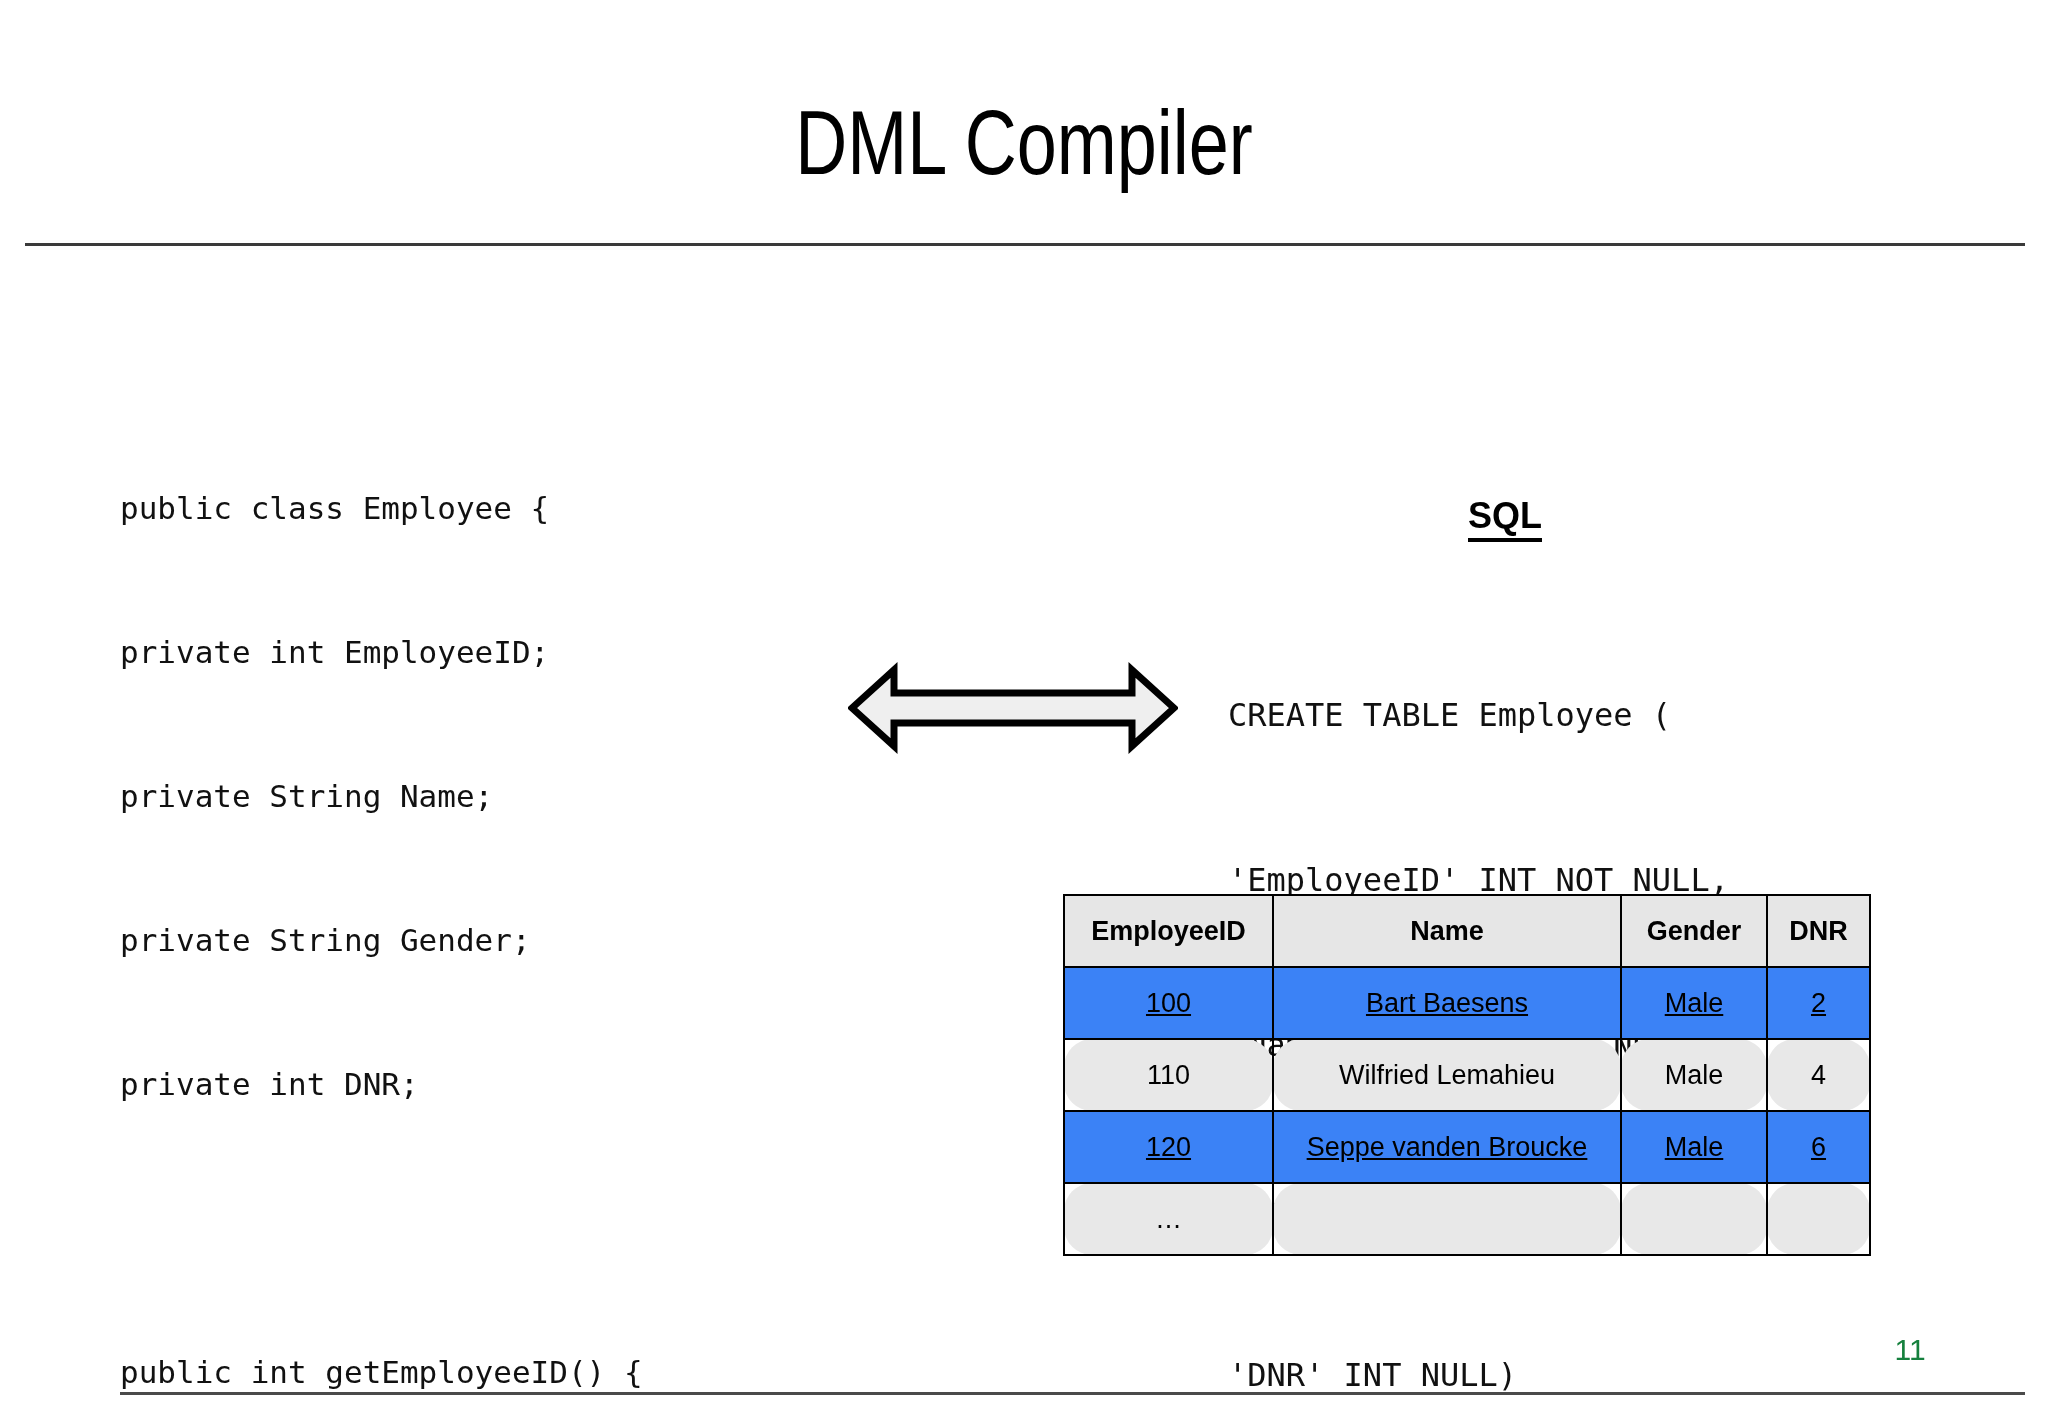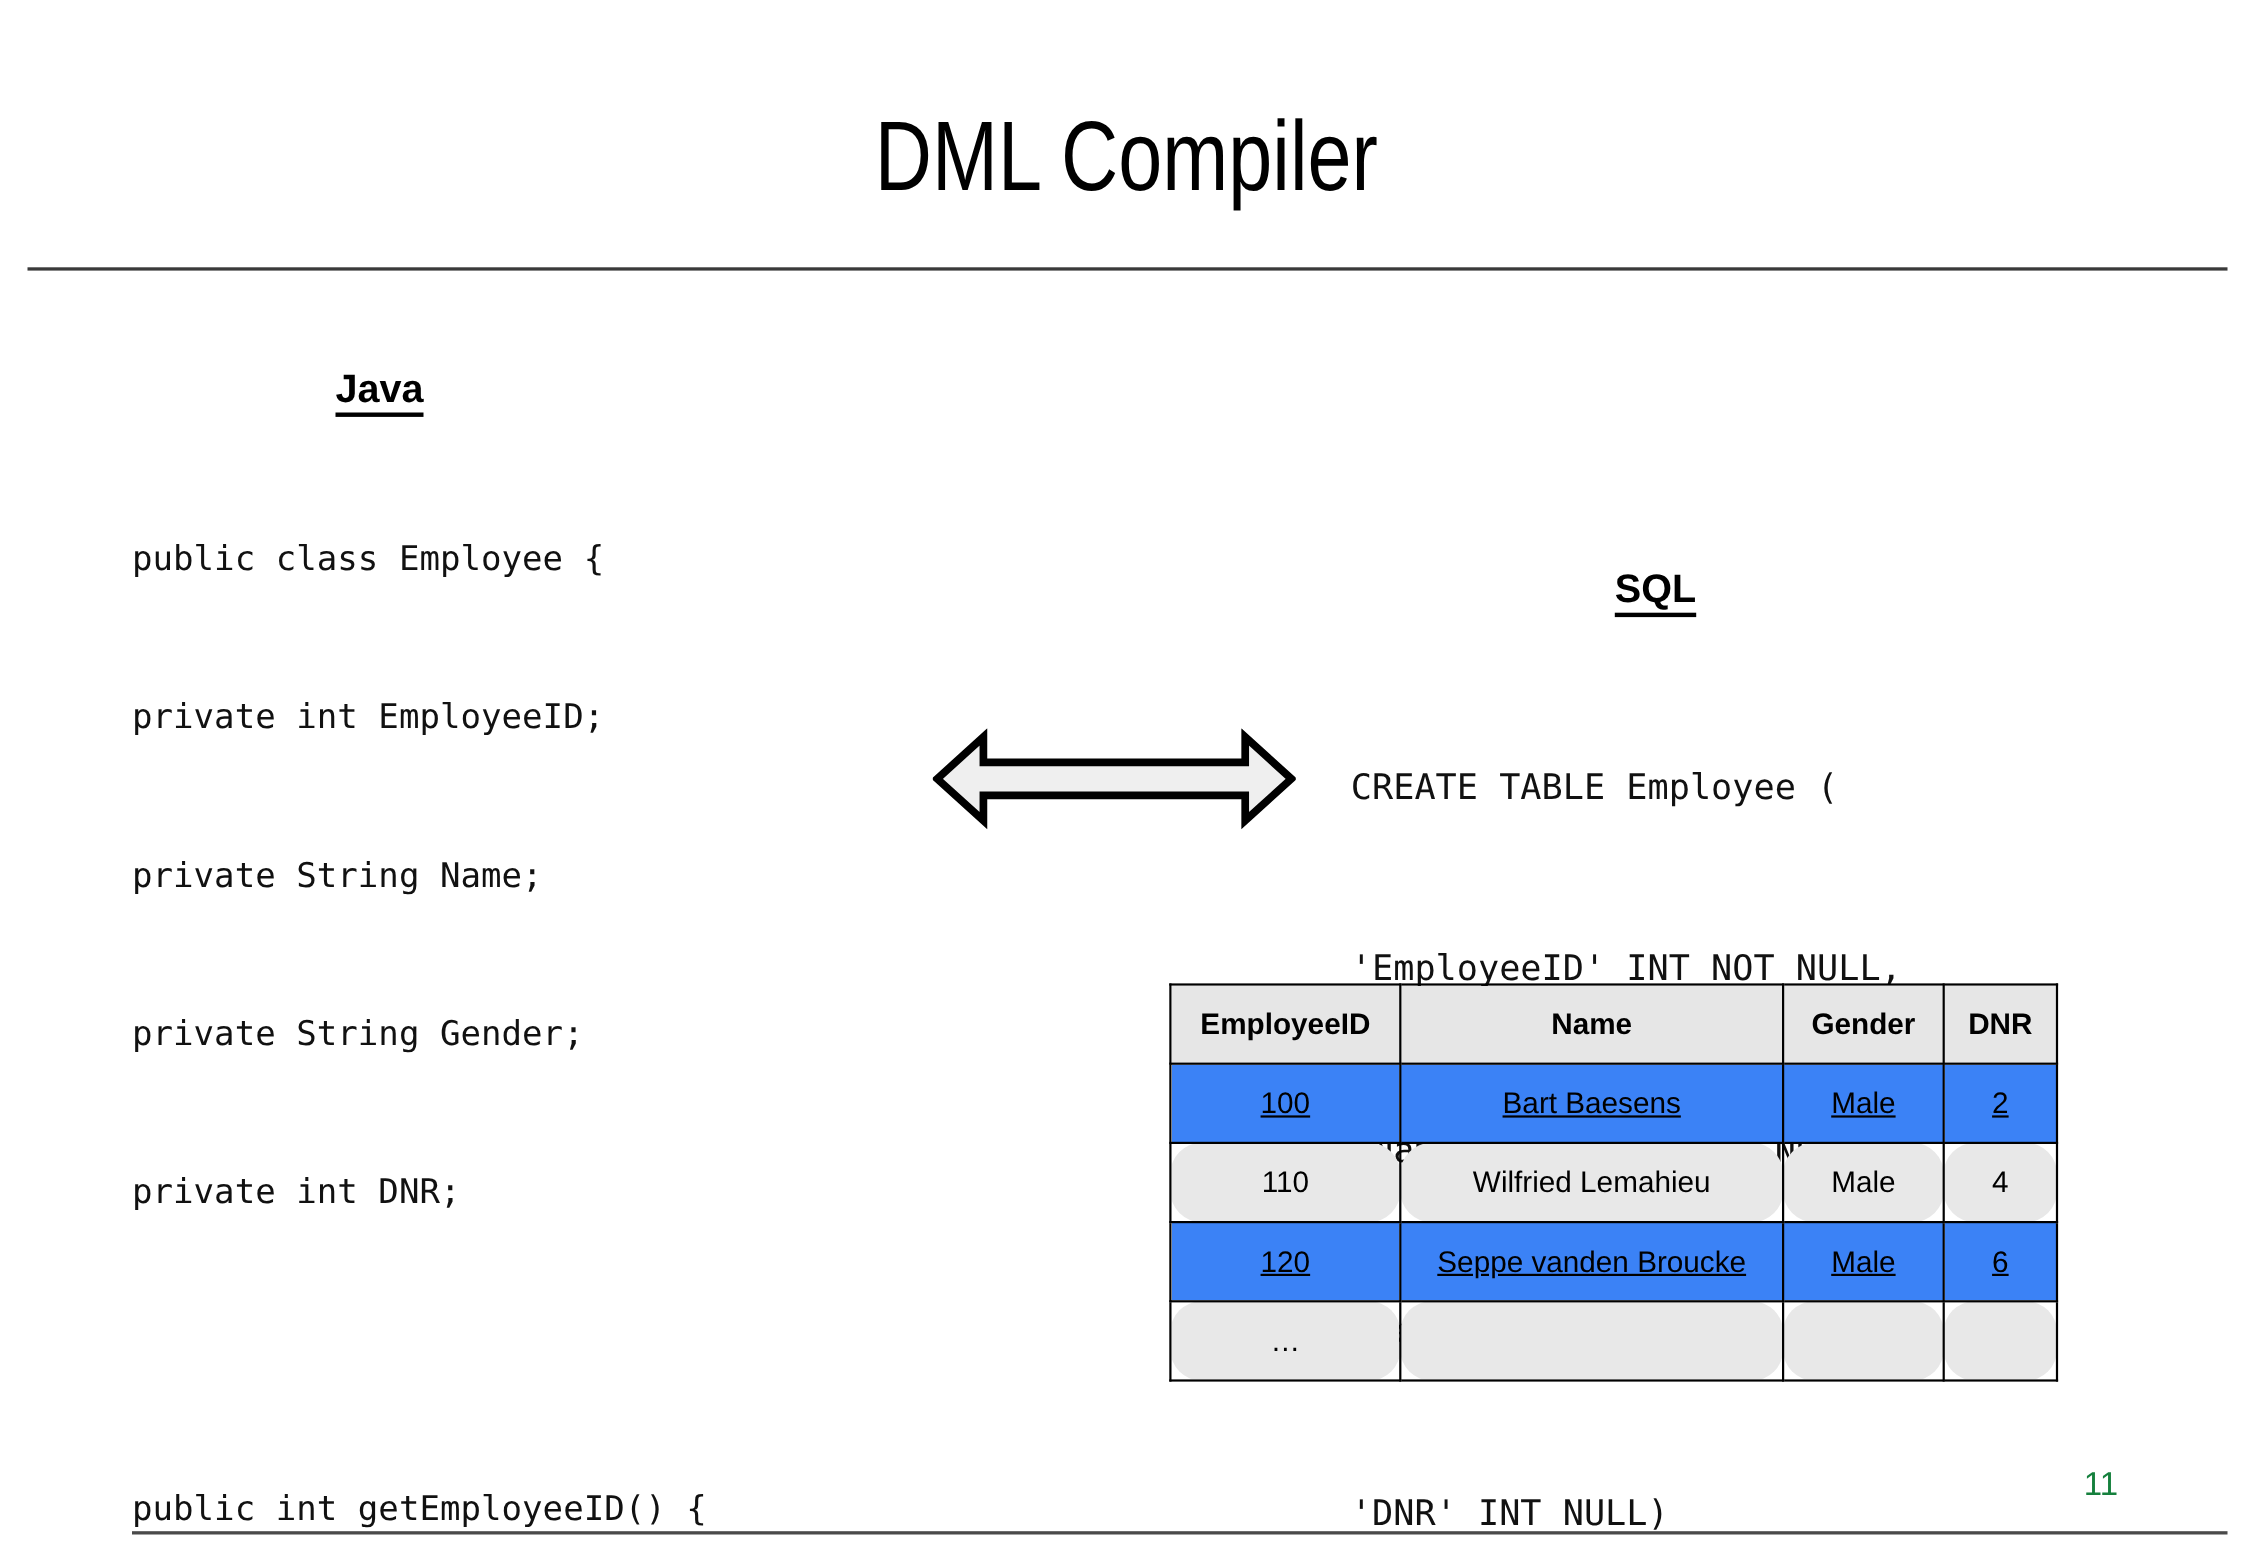--- a/index.html
+++ b/index.html
@@ -89,21 +89,20 @@
   #sql-heading {
     position: absolute;
     left: 1360px;
     top: 495px;
     width: 290px;
     text-align: center;
     font-family: "Liberation Sans", sans-serif;
     font-size: 36px;
     font-weight: bold;
     color: #000000;
-    margin-top: 19px;
   }
   #sql-heading .ul {
     border-bottom: 4px solid #000;
     padding-bottom: 2px;
   }
   #sql-code {
     position: absolute;
     left: 1228px;
     top: 578px;
     width: 800px;
@@ -178,23 +177,20 @@
   }
 </style>
 </head>
 <body>
 
 <div id="slide">
 
   <div id="slide-title">DML Compiler</div>
   <div id="title-rule"></div>
 
-  <div id="java-heading">
-    <span class="ul">Java</span>
-  </div>
   <div id="java-code">
     <div class="line">public class Employee {</div>
     <div class="line">private int EmployeeID;</div>
     <div class="line">private String Name;</div>
     <div class="line">private String Gender;</div>
     <div class="line">private int DNR;</div>
     <div class="line">&nbsp;</div>
     <div class="line">public int getEmployeeID() {</div>
     
     

